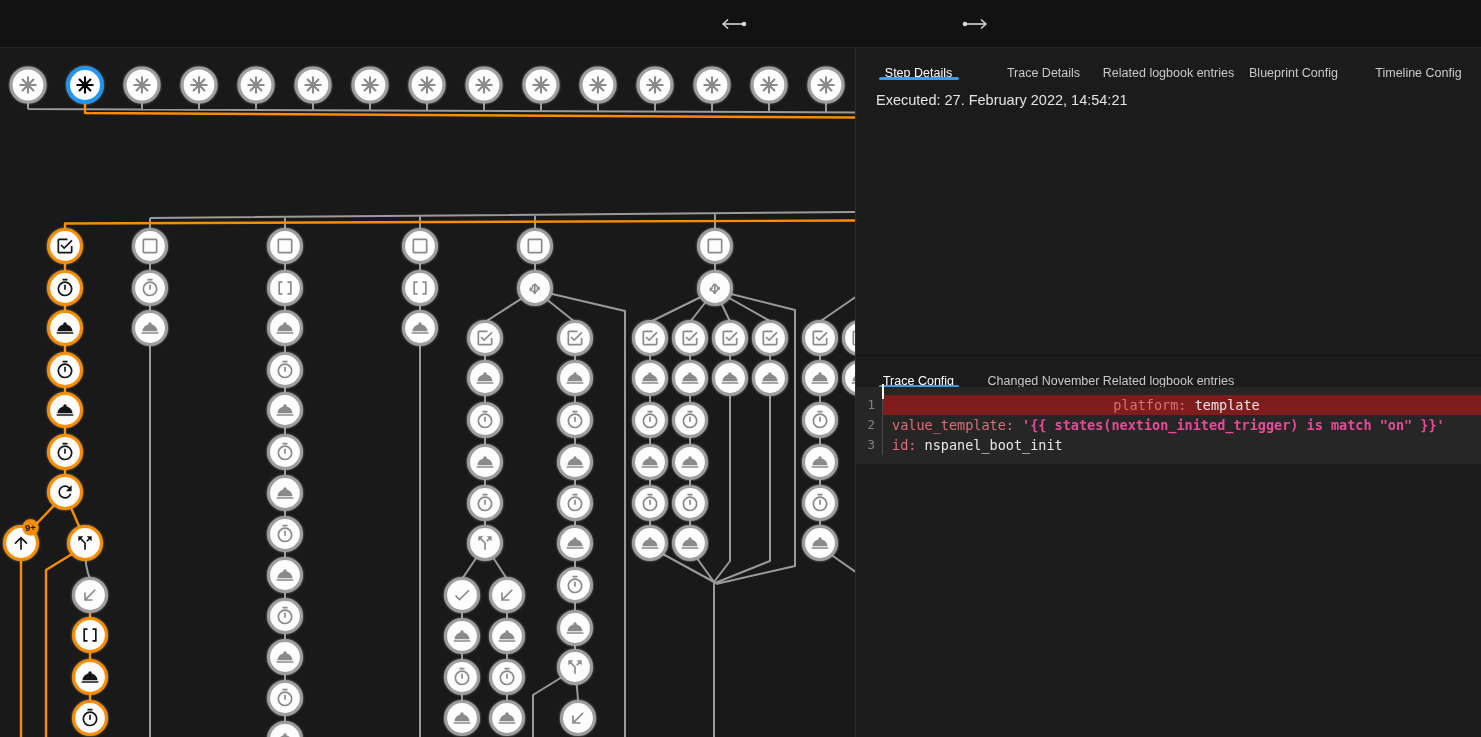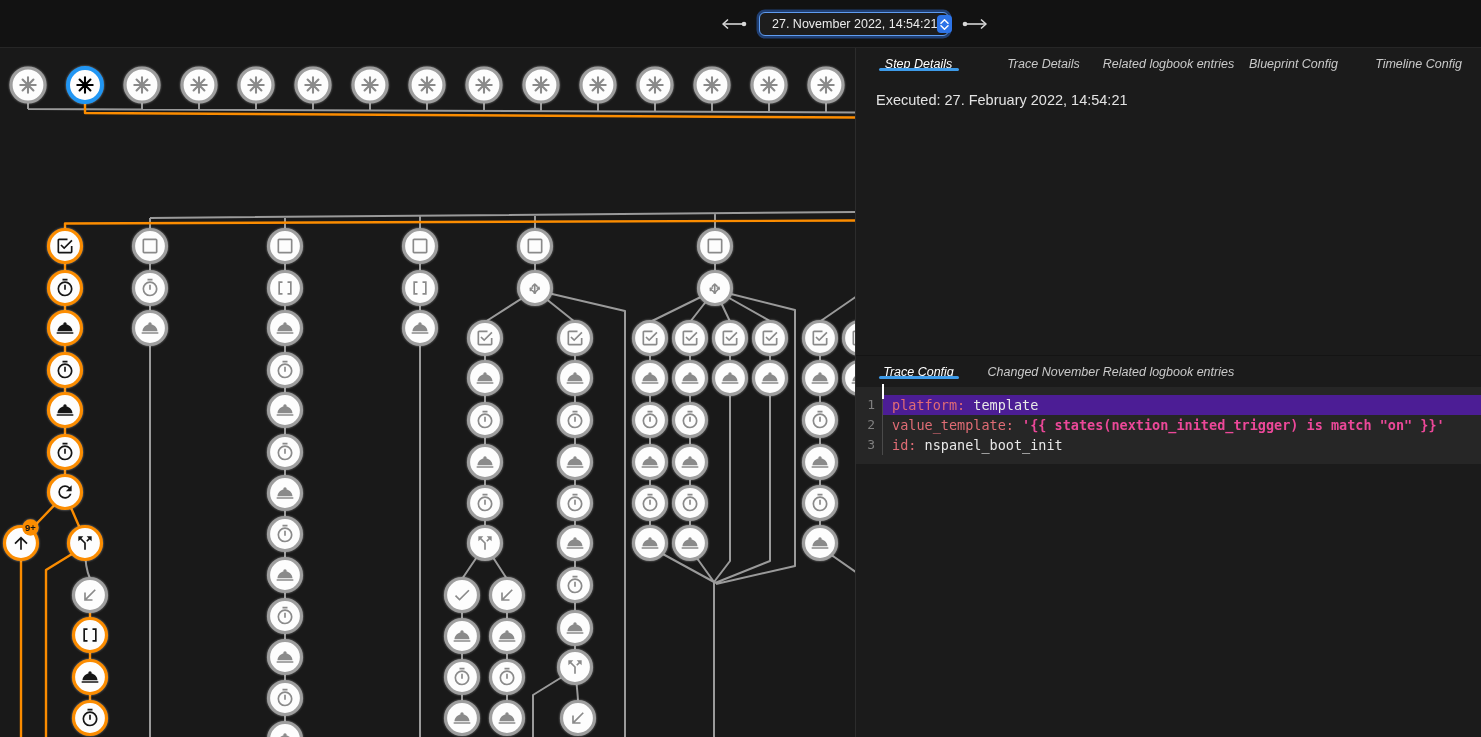--- a/index.html
+++ b/index.html
@@ -15,58 +15,47 @@
   .trace-select .val{flex:1;color:#ececec;font-size:12.5px;white-space:nowrap;}
   .stepper{width:15px;height:18px;background:#2d74e8;border-radius:4px;display:flex;
       flex-direction:column;align-items:center;justify-content:center;gap:1px;flex:none;}
   
   .graph{position:absolute;left:0;top:48px;width:855px;height:689px;background:#191919;}
   .graph svg{display:block;}
   #nodes{filter:drop-shadow(0 0 1.2px rgba(255,255,255,.45));}
   
   .panel{position:absolute;left:855px;top:48px;width:626px;height:689px;background:#1b1b1b;
          border-left:1px solid #2c2c2c;box-sizing:border-box;}
-  .tabbar{display:flex;height:32px;align-items:center;font-style:italic;}
+  .tabbar{display:flex;height:32px;align-items:flex-end;}
   .tab{width:125px;display:flex;align-items:center;justify-content:center;position:relative;
        color:#c9c9c9;font-size:12.5px;white-space:nowrap;cursor:pointer;flex:none;}
   .tab.active{color:#ffffff;}
   .underline{position:absolute;bottom:0;left:50%;transform:translateX(-50%);
              width:80px;height:3px;border-radius:2px;}
   .executed{position:absolute;left:20px;top:44px;font-size:14.5px;color:#e3e3e3;}
   .lower{position:absolute;left:0;top:307px;right:0;bottom:0;border-top:1px solid #141414;}
   .code{position:absolute;left:0;top:31px;right:0;background:#262626;padding:8px 0 9px 0;}
   .code-row{display:flex;line-height:20px;font-family:"DejaVu Sans Mono",monospace;font-size:13.5px;}
   .code-row .num{width:19px;text-align:right;padding-right:7px;color:#7f7f7f;flex:none;font-size:13px;}
   .code-row .txt{flex:1;padding-left:9px;border-left:1px solid #4a4a4a;white-space:pre;}
-  .code-row.active .txt{background:#4c1d95;}
+  .code-row.active .txt{background:#7f1d1d;text-align:center;}
   .tok-key{color:#e06c75;}
   .tok-plain{color:#e8e8e8;}
   .tok-str{color:#ec4899;font-weight:bold;}
   .cursor{position:absolute;left:26px;top:28px;width:1.5px;height:15px;background:#ffffff;}
 </style>
 </head>
 <body>
 
 <div class="topbar">
   <svg class="arrow-btn" style="left:720px" width="28" height="12" viewBox="0 0 28 12">
     <path d="M3 6H22" stroke="#d6d6d6" stroke-width="1.6" fill="none"></path>
     <path d="M8 1.5L3 6L8 10.5" stroke="#d6d6d6" stroke-width="1.6" fill="none" stroke-linejoin="round"></path>
     <circle cx="24" cy="6" r="2.3" fill="#d6d6d6"></circle>
   </svg>
-  <div class="trace-select">
-    <span class="val">27. November 2022, 14:54:21</span>
-    <span class="stepper">
-      <svg width="9" height="5" viewBox="0 0 9 5">
-          <path d="M1 4.2L4.5 0.8L8 4.2" stroke="#fff" stroke-width="1.5" fill="none" stroke-linecap="round"></path>
-        </svg>
-      <svg width="9" height="5" viewBox="0 0 9 5">
-          <path d="M1 0.8L4.5 4.2L8 0.8" stroke="#fff" stroke-width="1.5" fill="none" stroke-linecap="round"></path>
-        </svg>
-    </span>
-  </div>
   <svg class="arrow-btn" style="left:961px" width="28" height="12" viewBox="0 0 28 12">
     <path d="M6 6H25" stroke="#d6d6d6" stroke-width="1.6" fill="none"></path>
     <path d="M20 1.5L25 6L20 10.5" stroke="#d6d6d6" stroke-width="1.6" fill="none" stroke-linejoin="round"></path>
     <circle cx="4" cy="6" r="2.3" fill="#d6d6d6"></circle>
   </svg>
 </div>
 
 <div class="graph">
   <svg id="gsvg" width="855" height="689" viewBox="0 48 855 689">
     <defs>

